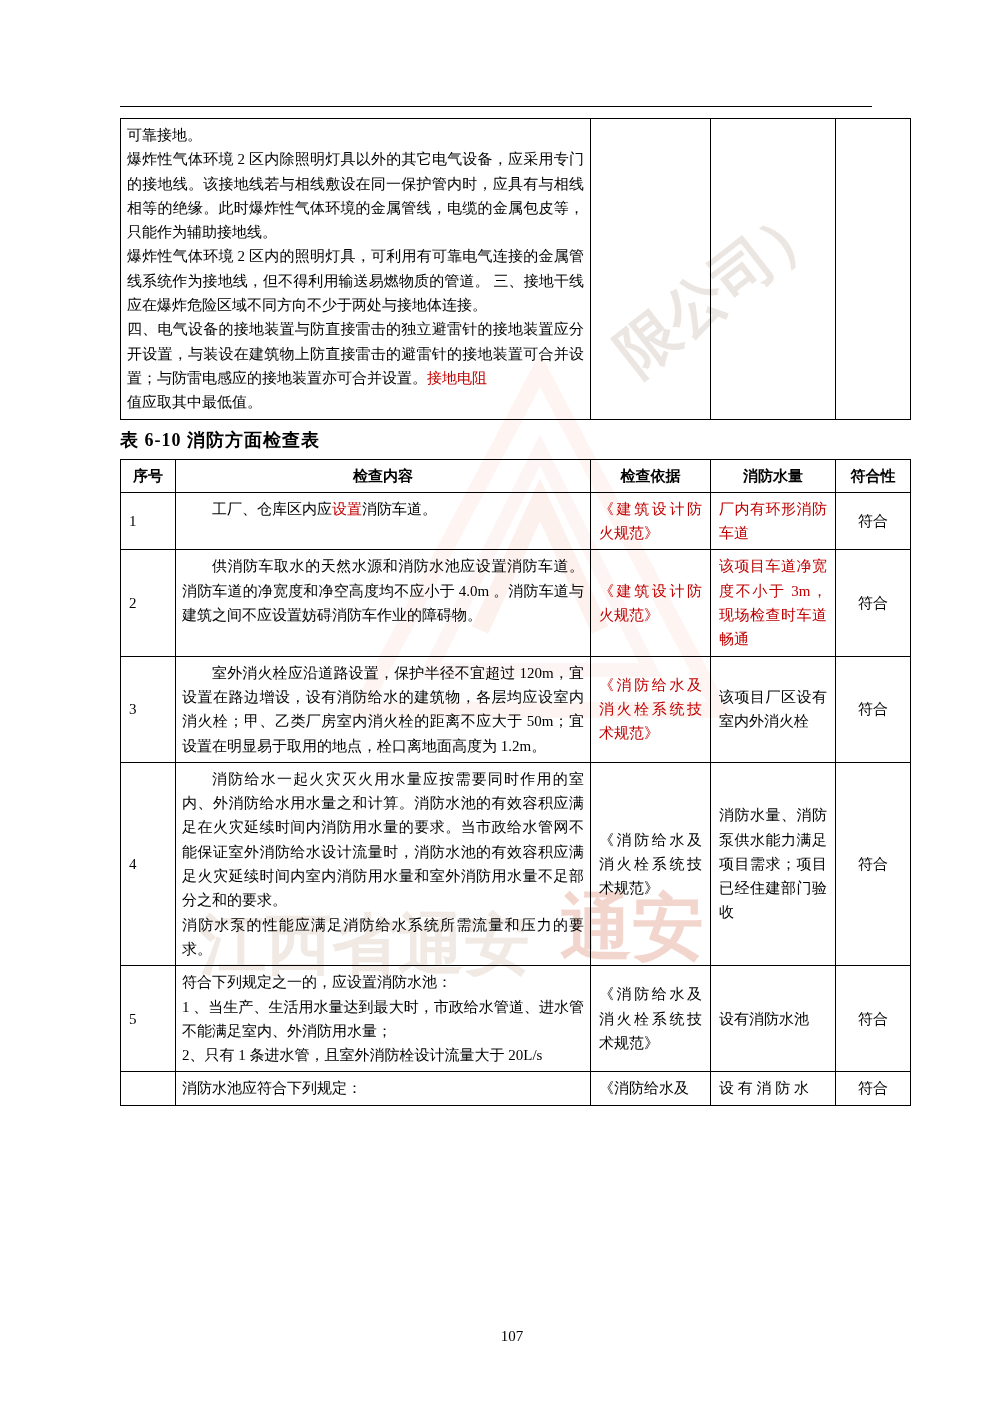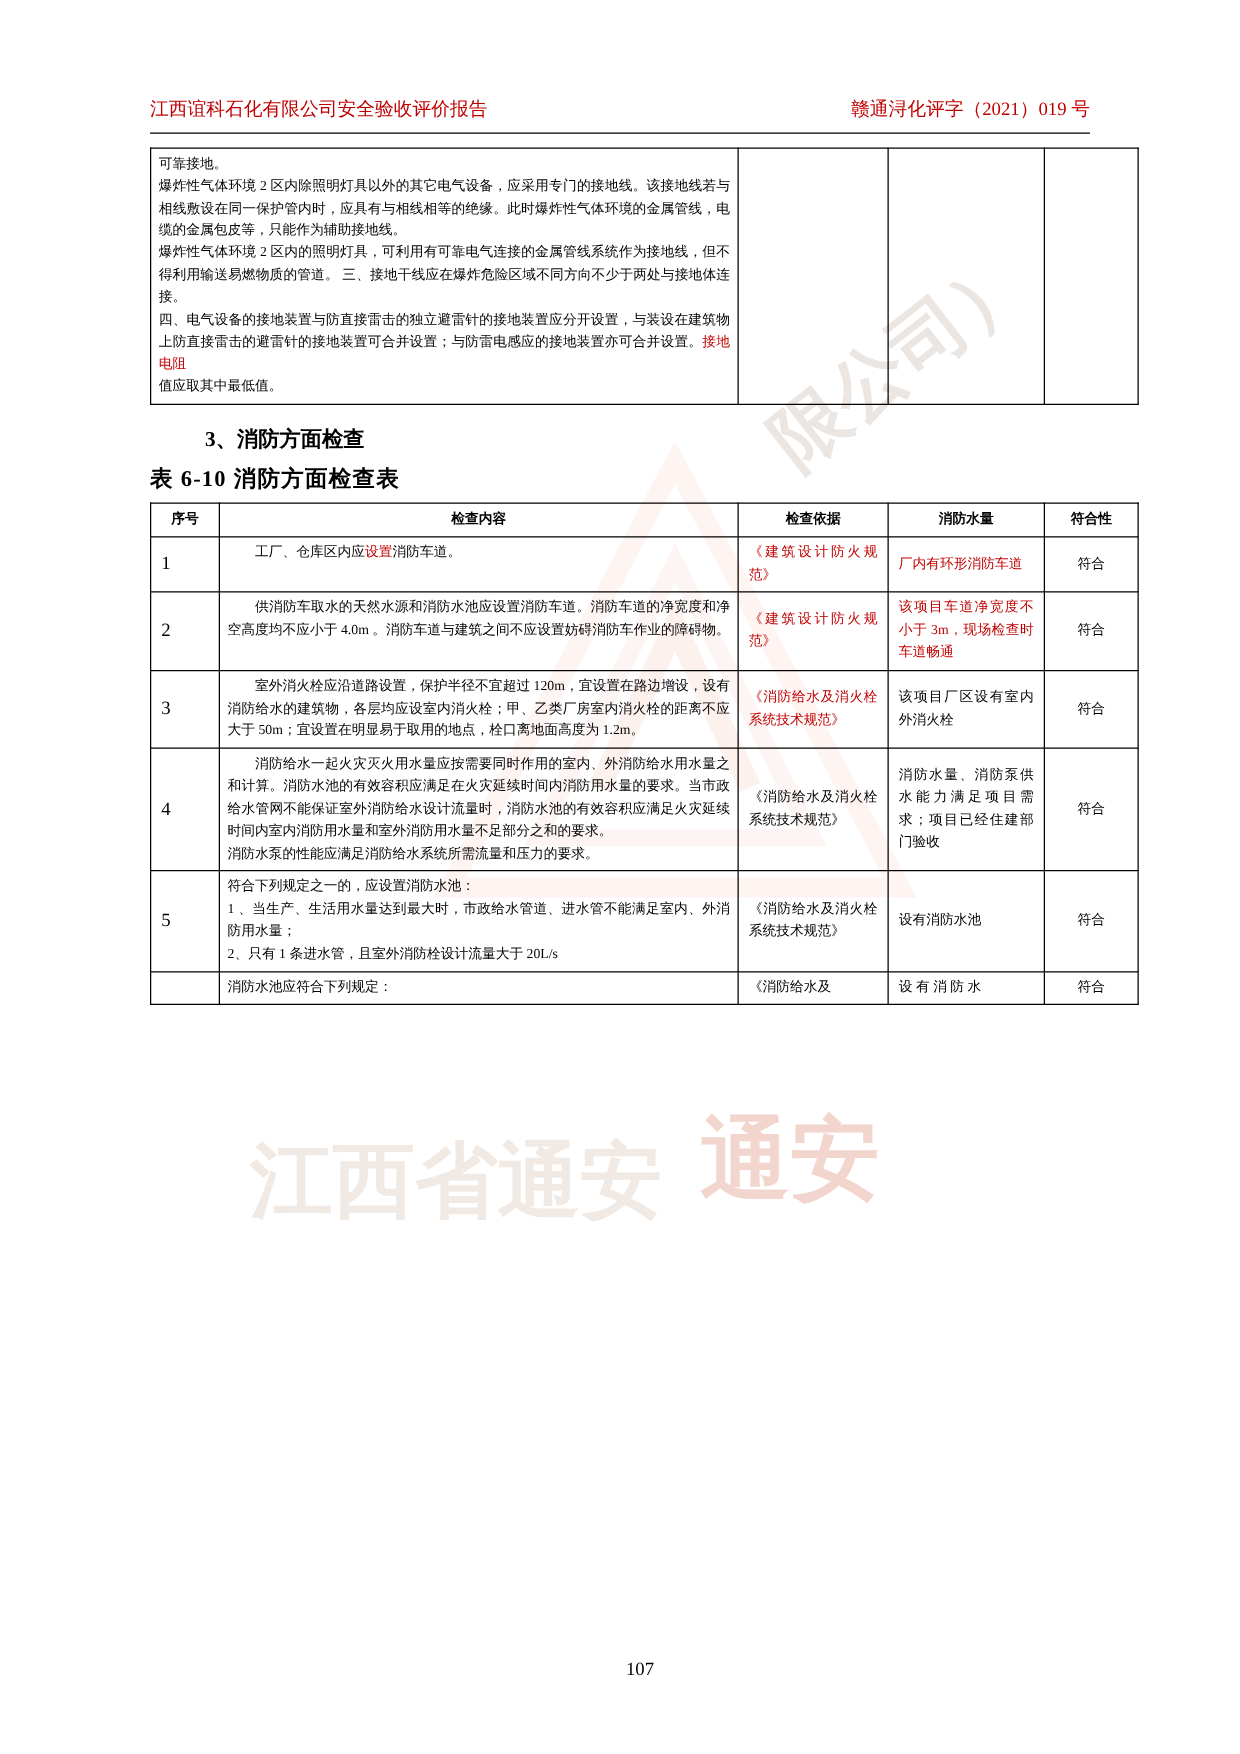--- a/index.html
+++ b/index.html
@@ -82,21 +82,21 @@
   }
   table.doc-table {
     border-collapse: collapse;
     width: 790px;
     table-layout: fixed;
   }
   table.doc-table td, table.doc-table th {
     border: 1px solid #000;
     vertical-align: top;
     padding: 4px 6px;
-    font-size: 11px;
+    font-size: 15px;
     line-height: 1.62;
     font-family: "Liberation Serif", "DejaVu Serif", serif;
   }
   
   .tbl-cont col.c1 { width: 55px; }
   .tbl-cont col.c2 { width: 415px; }
   .tbl-cont col.c3 { width: 120px; }
   .tbl-cont col.c4 { width: 125px; }
   .tbl-cont col.c5 { width: 75px; }
   .cont-text { padding-left: 8px; padding-right: 8px; }
@@ -175,24 +175,20 @@
     <svg class="wm-svg" width="420" height="420" viewBox="0 0 420 420">
       <polygon points="210,40 390,380 30,380" fill="none" stroke="#f5b9a8" stroke-width="16" opacity="0.55"></polygon>
       <polygon points="210,120 320,340 100,340" fill="none" stroke="#f5b9a8" stroke-width="14" opacity="0.45"></polygon>
       <path d="M150,300 L210,170 L270,300" fill="none" stroke="#f3a894" stroke-width="18" opacity="0.5"></path>
     </svg>
     <div class="wm-text wm-text-1">限公司）</div>
     <div class="wm-text wm-text-2">通安</div>
     <div class="wm-text wm-text-3">江西省通安</div>
   </div>
 
-  <div class="header">
-    <span>江西谊科石化有限公司安全验收评价报告</span>
-    <span>赣通浔化评字（2021）019 号</span>
-  </div>
   <div class="header-line"></div>
 
   <div class="content">
 
     <table class="doc-table tbl-cont">
       <colgroup>
         <col class="c1">
           <col class="c2">
           <col class="c3">
           <col class="c4">
@@ -207,21 +203,20 @@
             <p><span>四、电气设备的接地装置与防直接雷击的独立避雷针的接地装置应分开设置，与装设在建筑物上防直接雷击的避雷针的接地装置可合并设置；与防雷电感应的接地装置亦可合并设置。</span><span class="hl">接地电阻</span></p>
             <p>值应取其中最低值。</p>
           </td>
           <td></td>
           <td></td>
           <td></td>
         </tr>
       </tbody>
     </table>
 
-    <div class="section-title">3、消防方面检查</div>
 
     <div class="table-caption">表 6-10   消防方面检查表</div>
 
     <table class="doc-table tbl-main">
       <colgroup>
         <col class="m1">
           <col class="m2">
           <col class="m3">
           <col class="m4">
           <col class="m5">

